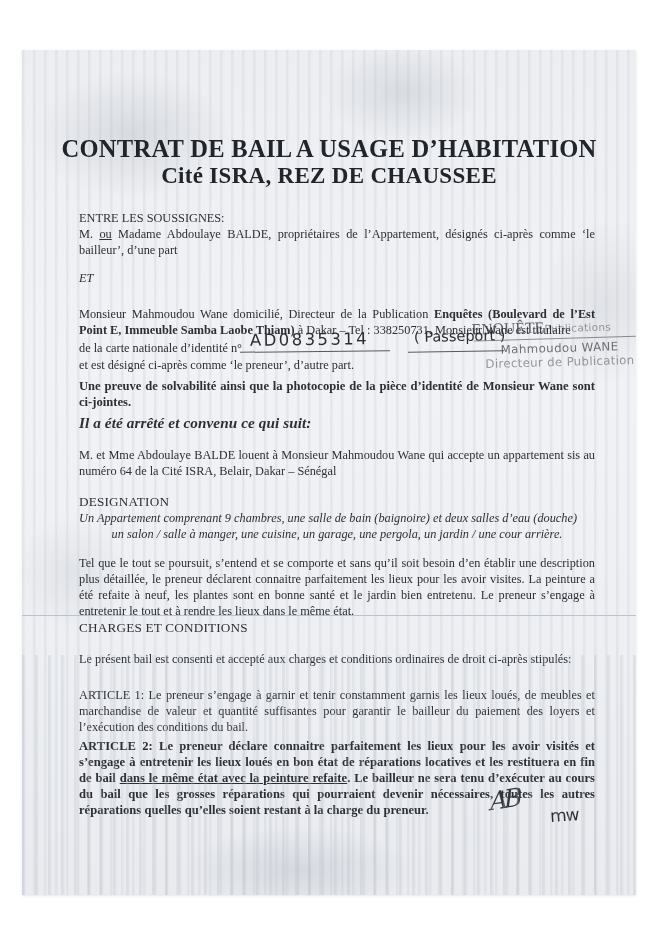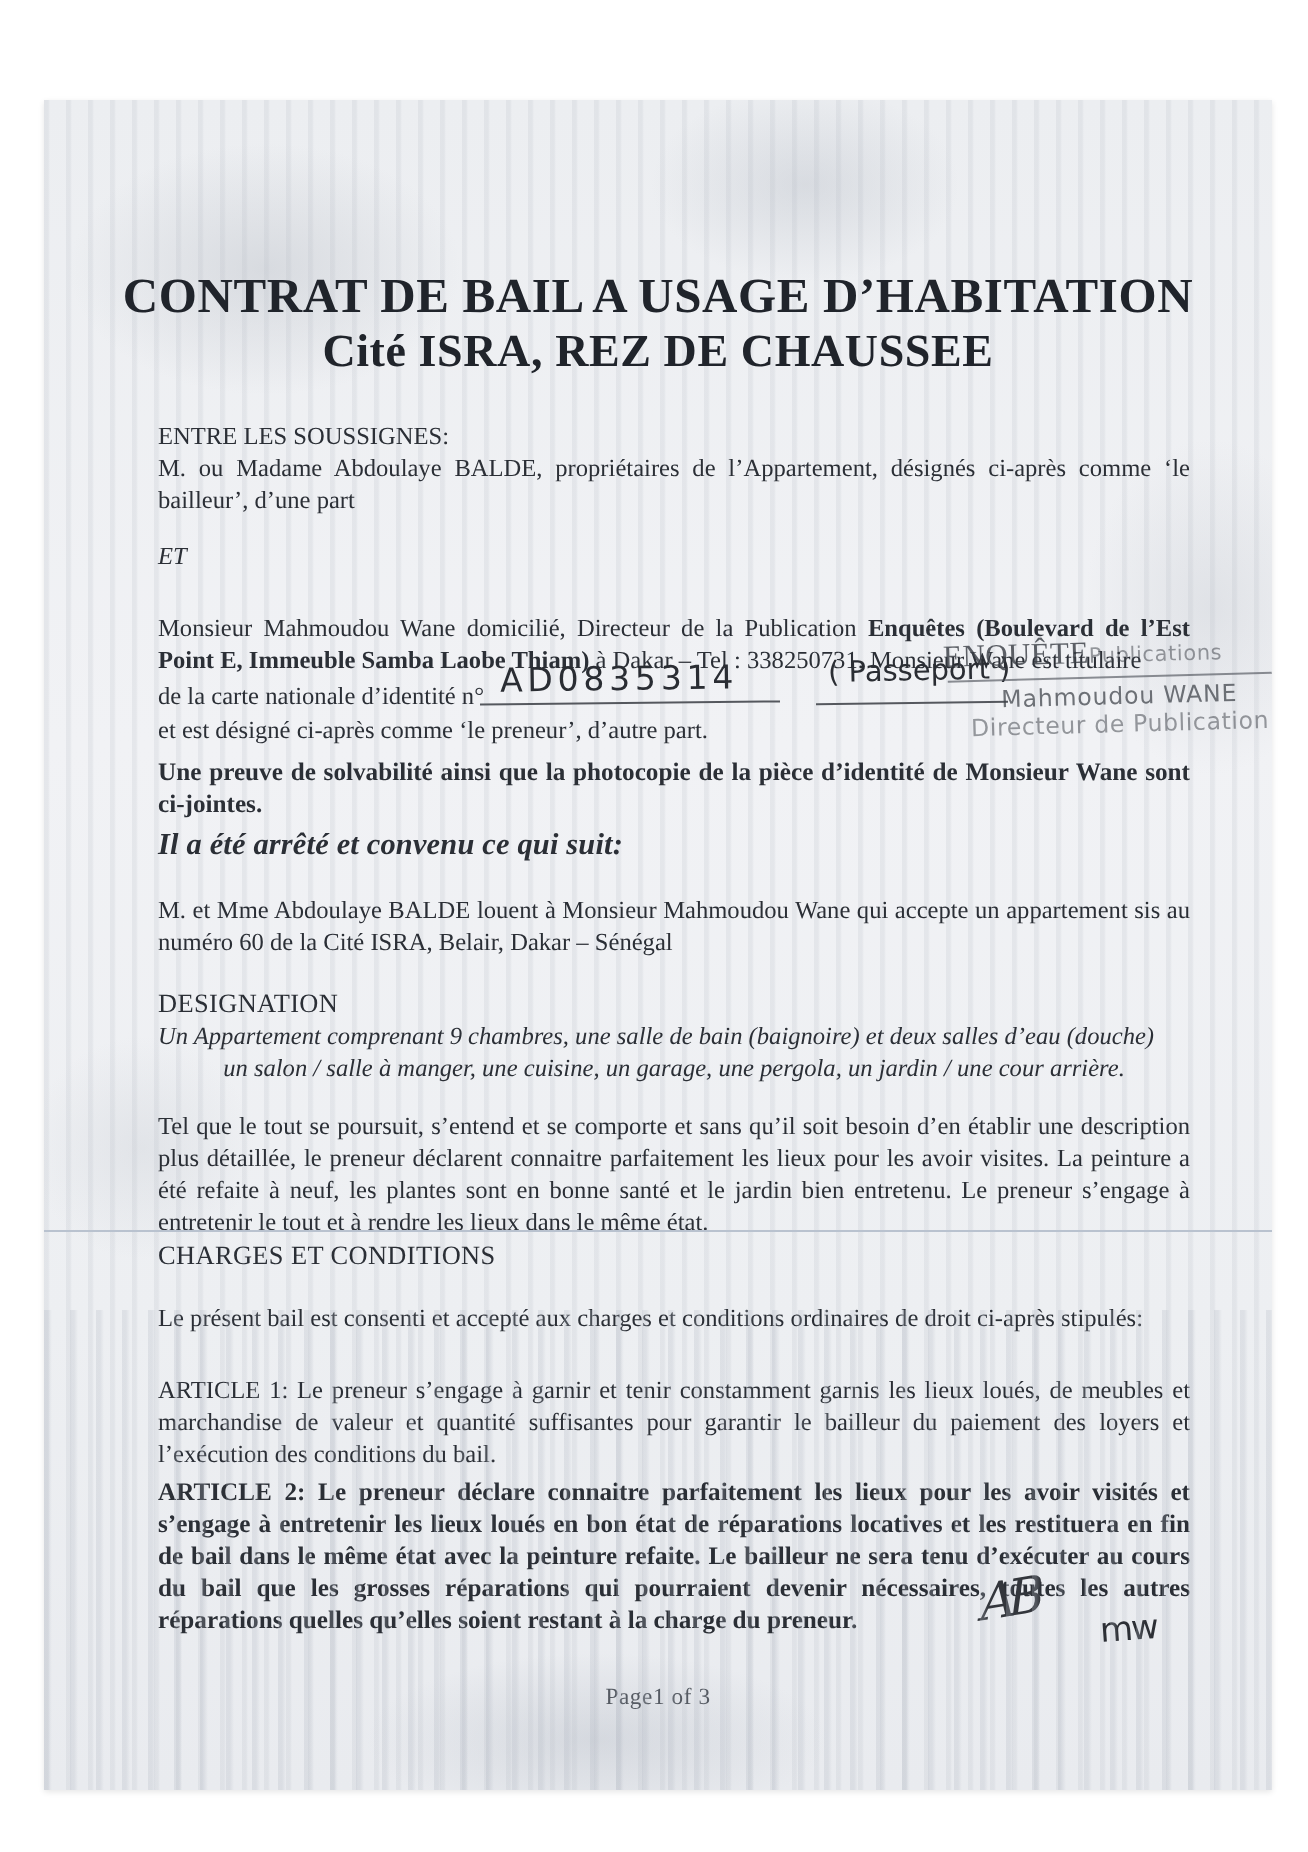--- a/index.html
+++ b/index.html
@@ -88,21 +88,21 @@
     position: absolute;
     color: #2b2f36;
     font-size: 12.3px;
     line-height: 16.1px;
     text-align: justify;
   }
   .w-main { left: 57px; width: 516px; }
 
   .bold   { font-weight: bold; }
   .ital   { font-style: italic; }
-  .uline  { }
+  .uline  { text-decoration: underline; }
 
   .head-bold {
     font-weight: normal;
     font-size: 13.2px;
     letter-spacing: 0.2px;
   }
   .head-big {
     font-weight: bold;
     font-size: 15.2px;
     letter-spacing: 0.1px;
@@ -254,34 +254,33 @@
     <div id="stamp">
       <div id="stamp-title"><span>ENQUÊTE</span><span class="sub">Publications</span></div>
       <div id="stamp-rule"></div>
       <div id="stamp-name">Mahmoudou WANE</div>
       <div id="stamp-role">Directeur de Publication</div>
     </div>
 
     <div class="blk w-main bold" style="top:328px; font-size:12.6px;">Une preuve de solvabilité ainsi que la photocopie de la pièce d’identité de Monsieur Wane sont ci-jointes.</div>
 
     <div class="blk w-main head-big" style="top:365px;">Il a été arrêté et convenu ce qui suit:</div>
-    <div class="blk w-main" style="top:397px;">M. et Mme Abdoulaye BALDE louent à Monsieur Mahmoudou Wane qui accepte un appartement sis au numéro 60 de la Cité ISRA, Belair, Dakar – Sénégal</div>
+    <div class="blk w-main" style="top:397px;">M. et Mme Abdoulaye BALDE louent à Monsieur Mahmoudou Wane qui accepte un appartement sis au numéro 64 de la Cité ISRA, Belair, Dakar – Sénégal</div>
 
     <div class="blk w-main head-bold" style="top:444px;">DESIGNATION</div>
     <div class="blk w-main ital" style="top:460px; text-align:left;">Un Appartement comprenant 9 chambres, une salle de bain (baignoire) et deux salles d’eau (douche)</div>
     <div class="blk w-main ital" style="top:476px; text-align:center;">un salon / salle à manger, une cuisine, un garage, une pergola, un jardin / une cour arrière.</div>
     <div class="blk w-main" style="top:505px;">Tel que le tout se poursuit, s’entend et se comporte et sans qu’il soit besoin d’en établir une description plus détaillée, le preneur déclarent connaitre parfaitement les lieux pour les avoir visites. La peinture a été refaite à neuf, les plantes sont en bonne santé et le jardin bien entretenu. Le preneur s’engage à entretenir le tout et à rendre les lieux dans le même état.</div>
 
     <div id="charges-rule"></div>
     <div class="blk w-main head-bold" style="top:570px;">CHARGES ET CONDITIONS</div>
     <div class="blk w-main" style="top:601px;">Le présent bail est consenti et accepté aux charges et conditions ordinaires de droit ci-après stipulés:</div>
 
     <div class="blk w-main" style="top:637px;">ARTICLE 1: Le preneur s’engage à garnir et tenir constamment garnis les lieux loués, de meubles et marchandise de valeur et quantité suffisantes pour garantir le bailleur du paiement des loyers et l’exécution des conditions du bail.</div>
 
     <div class="blk w-main bold" style="top:688px; font-size:12.6px;"><span>ARTICLE 2: Le preneur déclare connaitre parfaitement les lieux pour les avoir visités et s’engage à entretenir les lieux loués en bon état de réparations locatives et les restituera en fin de bail </span><span class="uline">dans le même état avec la peinture refaite</span><span>. Le bailleur ne sera tenu d’exécuter au cours du bail que les grosses réparations qui pourraient devenir nécessaires, toutes les autres réparations quelles qu’elles soient restant à la charge du preneur.</span></div>
 
     <div id="sig-lessor">AB</div>
     <div id="sig-tenant">mw</div>
 
-    <div id="page-footer">Page1 of 3</div>
 
   </div>
 </div>
 
 </body></html>

